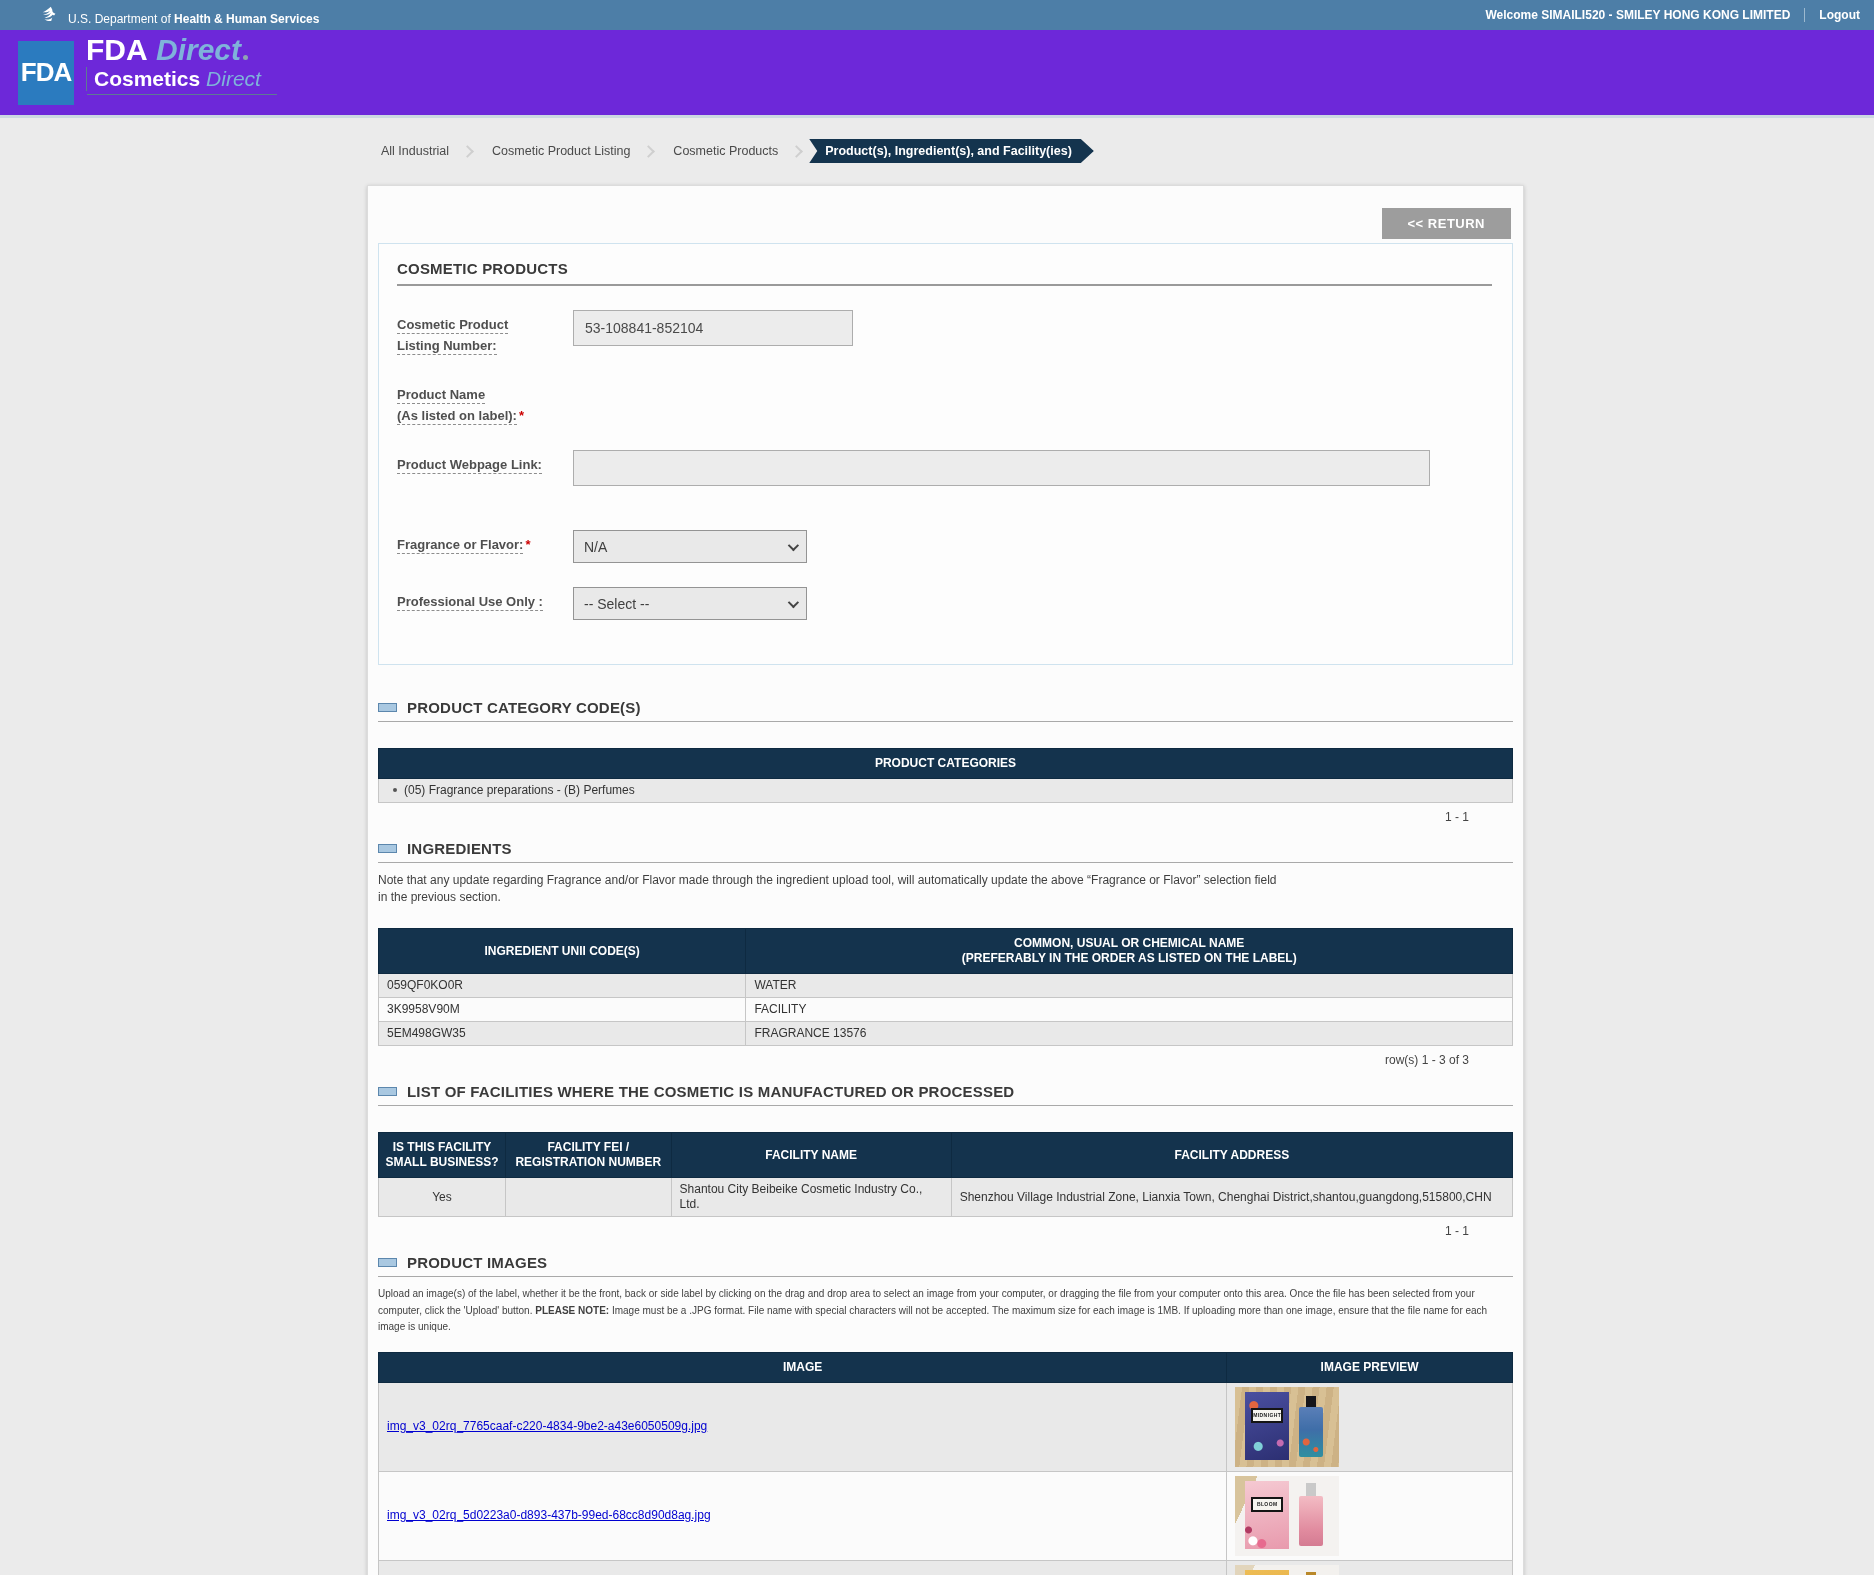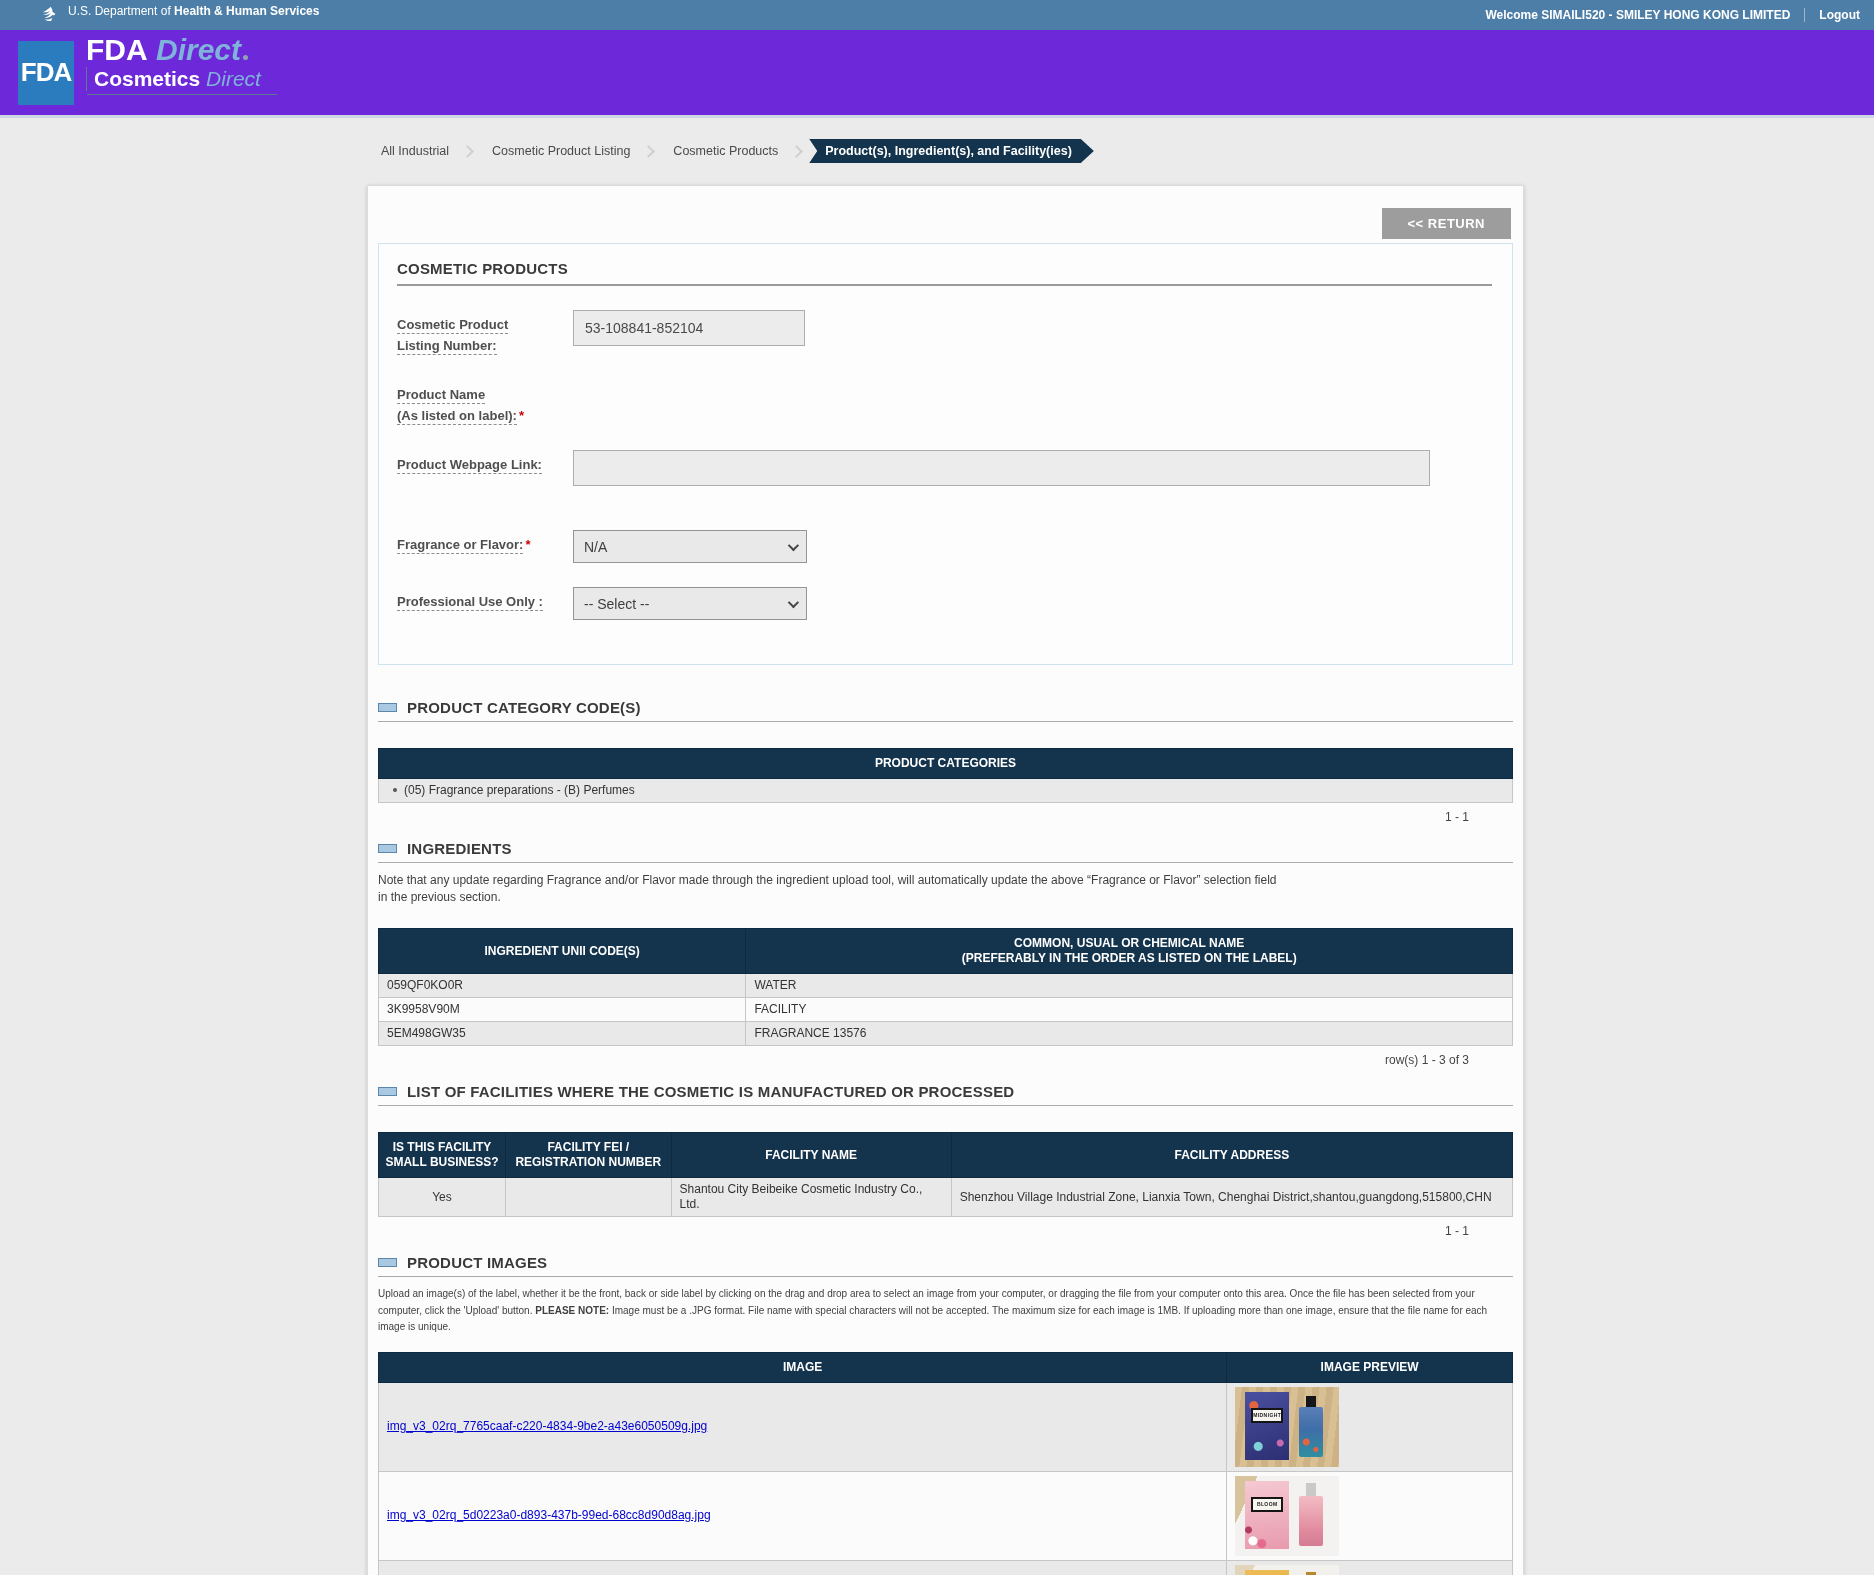--- a/index.html
+++ b/index.html
@@ -9,21 +9,21 @@
     background: #ebebeb;
     overflow: hidden;
     position: relative;
   }
   
   .utilbar {
     height: 30px; background: #4d7ea7; color: #fff;
     display: flex; align-items: center; justify-content: space-between;
     padding: 0 14px 0 38px; font-size: 12px;
   }
-  .utilbar-left { display: flex; align-items: flex-start; gap: 8px; }
+  .utilbar-left { display: flex; align-items: flex-end; gap: 8px; }
   .hhs-eagle svg { display: block; }
   .dept-bold { font-weight: 700; }
   .utilbar-right { display: flex; align-items: center; }
   .welcome { font-weight: 700; font-size: 12px; }
   .logout {
     font-weight: 700; margin-left: 14px; padding-left: 14px;
     border-left: 1px solid #9cb9cf; cursor: pointer;
   }
   
   .appheader {
@@ -82,21 +82,21 @@
     border-bottom: 2px solid #9a9a9a; padding-bottom: 7px; letter-spacing: .2px; }
   .frow { display: flex; align-items: flex-start; margin-top: 24px; }
   .frow.gap-lg { margin-top: 44px; }
   .flabel { width: 176px; flex: 0 0 auto; font-size: 13px; font-weight: 700; color: #4f4f4f; line-height: 21px; padding-top: 4px; }
   .flabel .u { border-bottom: 1px dashed #8d8d8d; display: inline; padding-bottom: 1px; }
   .req { color: #cc0000; font-weight: 700; margin-left: 2px; }
   .tinput {
     height: 36px; background: #ececec; border: 1px solid #adadad;
     font-size: 14px; color: #4a4a4a; padding: 0 11px; display: flex; align-items: center;
   }
-  .tinput.narrow { width: 232px; }
+  .tinput.narrow { width: 280px; }
   .tinput.wide { width: 857px; }
   .fselect {
     width: 234px; height: 33px; background: #e9e9e9; border: 1px solid #949494;
     font-size: 14px; color: #3f3f3f; padding: 0 10px; display: flex; align-items: center;
     justify-content: space-between; cursor: pointer;
   }
   .sel-caret { width: 8px; height: 8px; border-right: 2px solid #444; border-bottom: 2px solid #444; transform: rotate(45deg) translateY(-2px); }
   
   .section { margin: 0 10px; }
   .sec-head {

